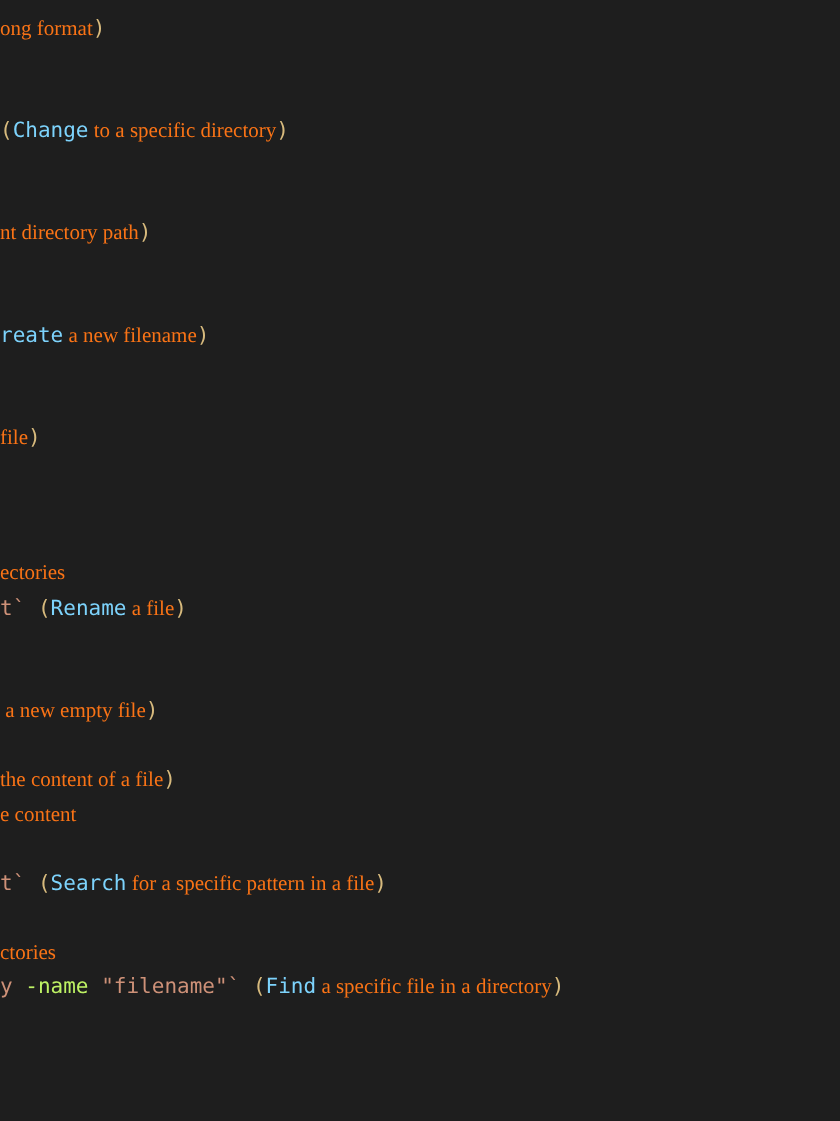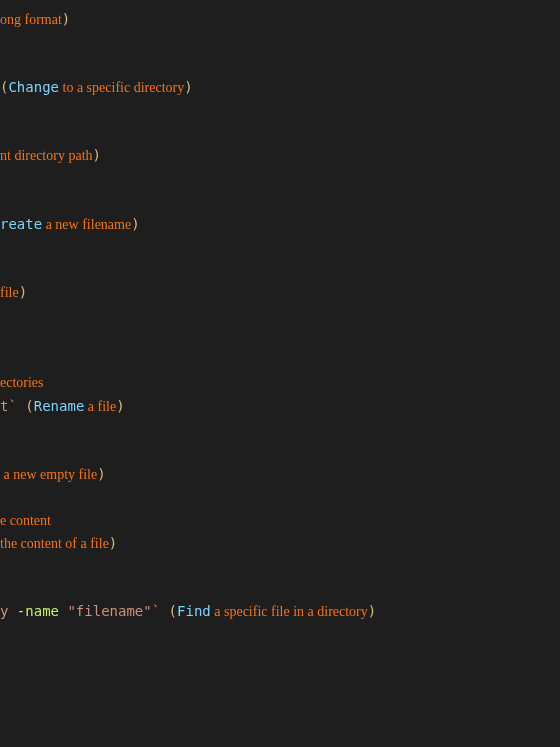--- a/index.html
+++ b/index.html
@@ -47,21 +47,23 @@
     <div class="line"><span class="c-comment">file</span><span class="c-escape">)</span></div>
     <div class="line">&nbsp;</div>
     <div class="line">&nbsp;</div>
     <div class="line">&nbsp;</div>
     <div class="line"><span class="c-comment">ectories</span></div>
     <div class="line"><span class="c-string">t` </span><span class="c-escape">(</span><span class="c-yellow">Rename</span><span class="c-comment"> a file</span><span class="c-escape">)</span></div>
     <div class="line">&nbsp;</div>
     <div class="line">&nbsp;</div>
     <div class="line"><span class="c-comment"> a new empty file</span><span class="c-escape">)</span></div>
     <div class="line">&nbsp;</div>
+    <div class="line"><span class="c-comment">the content of a file</span><span class="c-escape">)</span></div>
     <div class="line"><span class="c-comment">e content</span></div>
-    <div class="line"><span class="c-comment">the content of a file</span><span class="c-escape">)</span></div>
     <div class="line">&nbsp;</div>
+    <div class="line"><span class="c-string">t` </span><span class="c-escape">(</span><span class="c-yellow">Search</span><span class="c-comment"> for a specific pattern in a file</span><span class="c-escape">)</span></div>
     <div class="line">&nbsp;</div>
+    <div class="line"><span class="c-comment">ctories</span></div>
     <div class="line"><span class="c-string">y </span><span class="c-blue">-name</span><span class="c-string"> "filename"` </span><span class="c-escape">(</span><span class="c-yellow">Find</span><span class="c-comment"> a specific file in a directory</span><span class="c-escape">)</span></div>
     <div class="line">&nbsp;</div>
     <div class="line">&nbsp;</div>
     <div class="line"></div>
   </div>
 
 </body></html>

